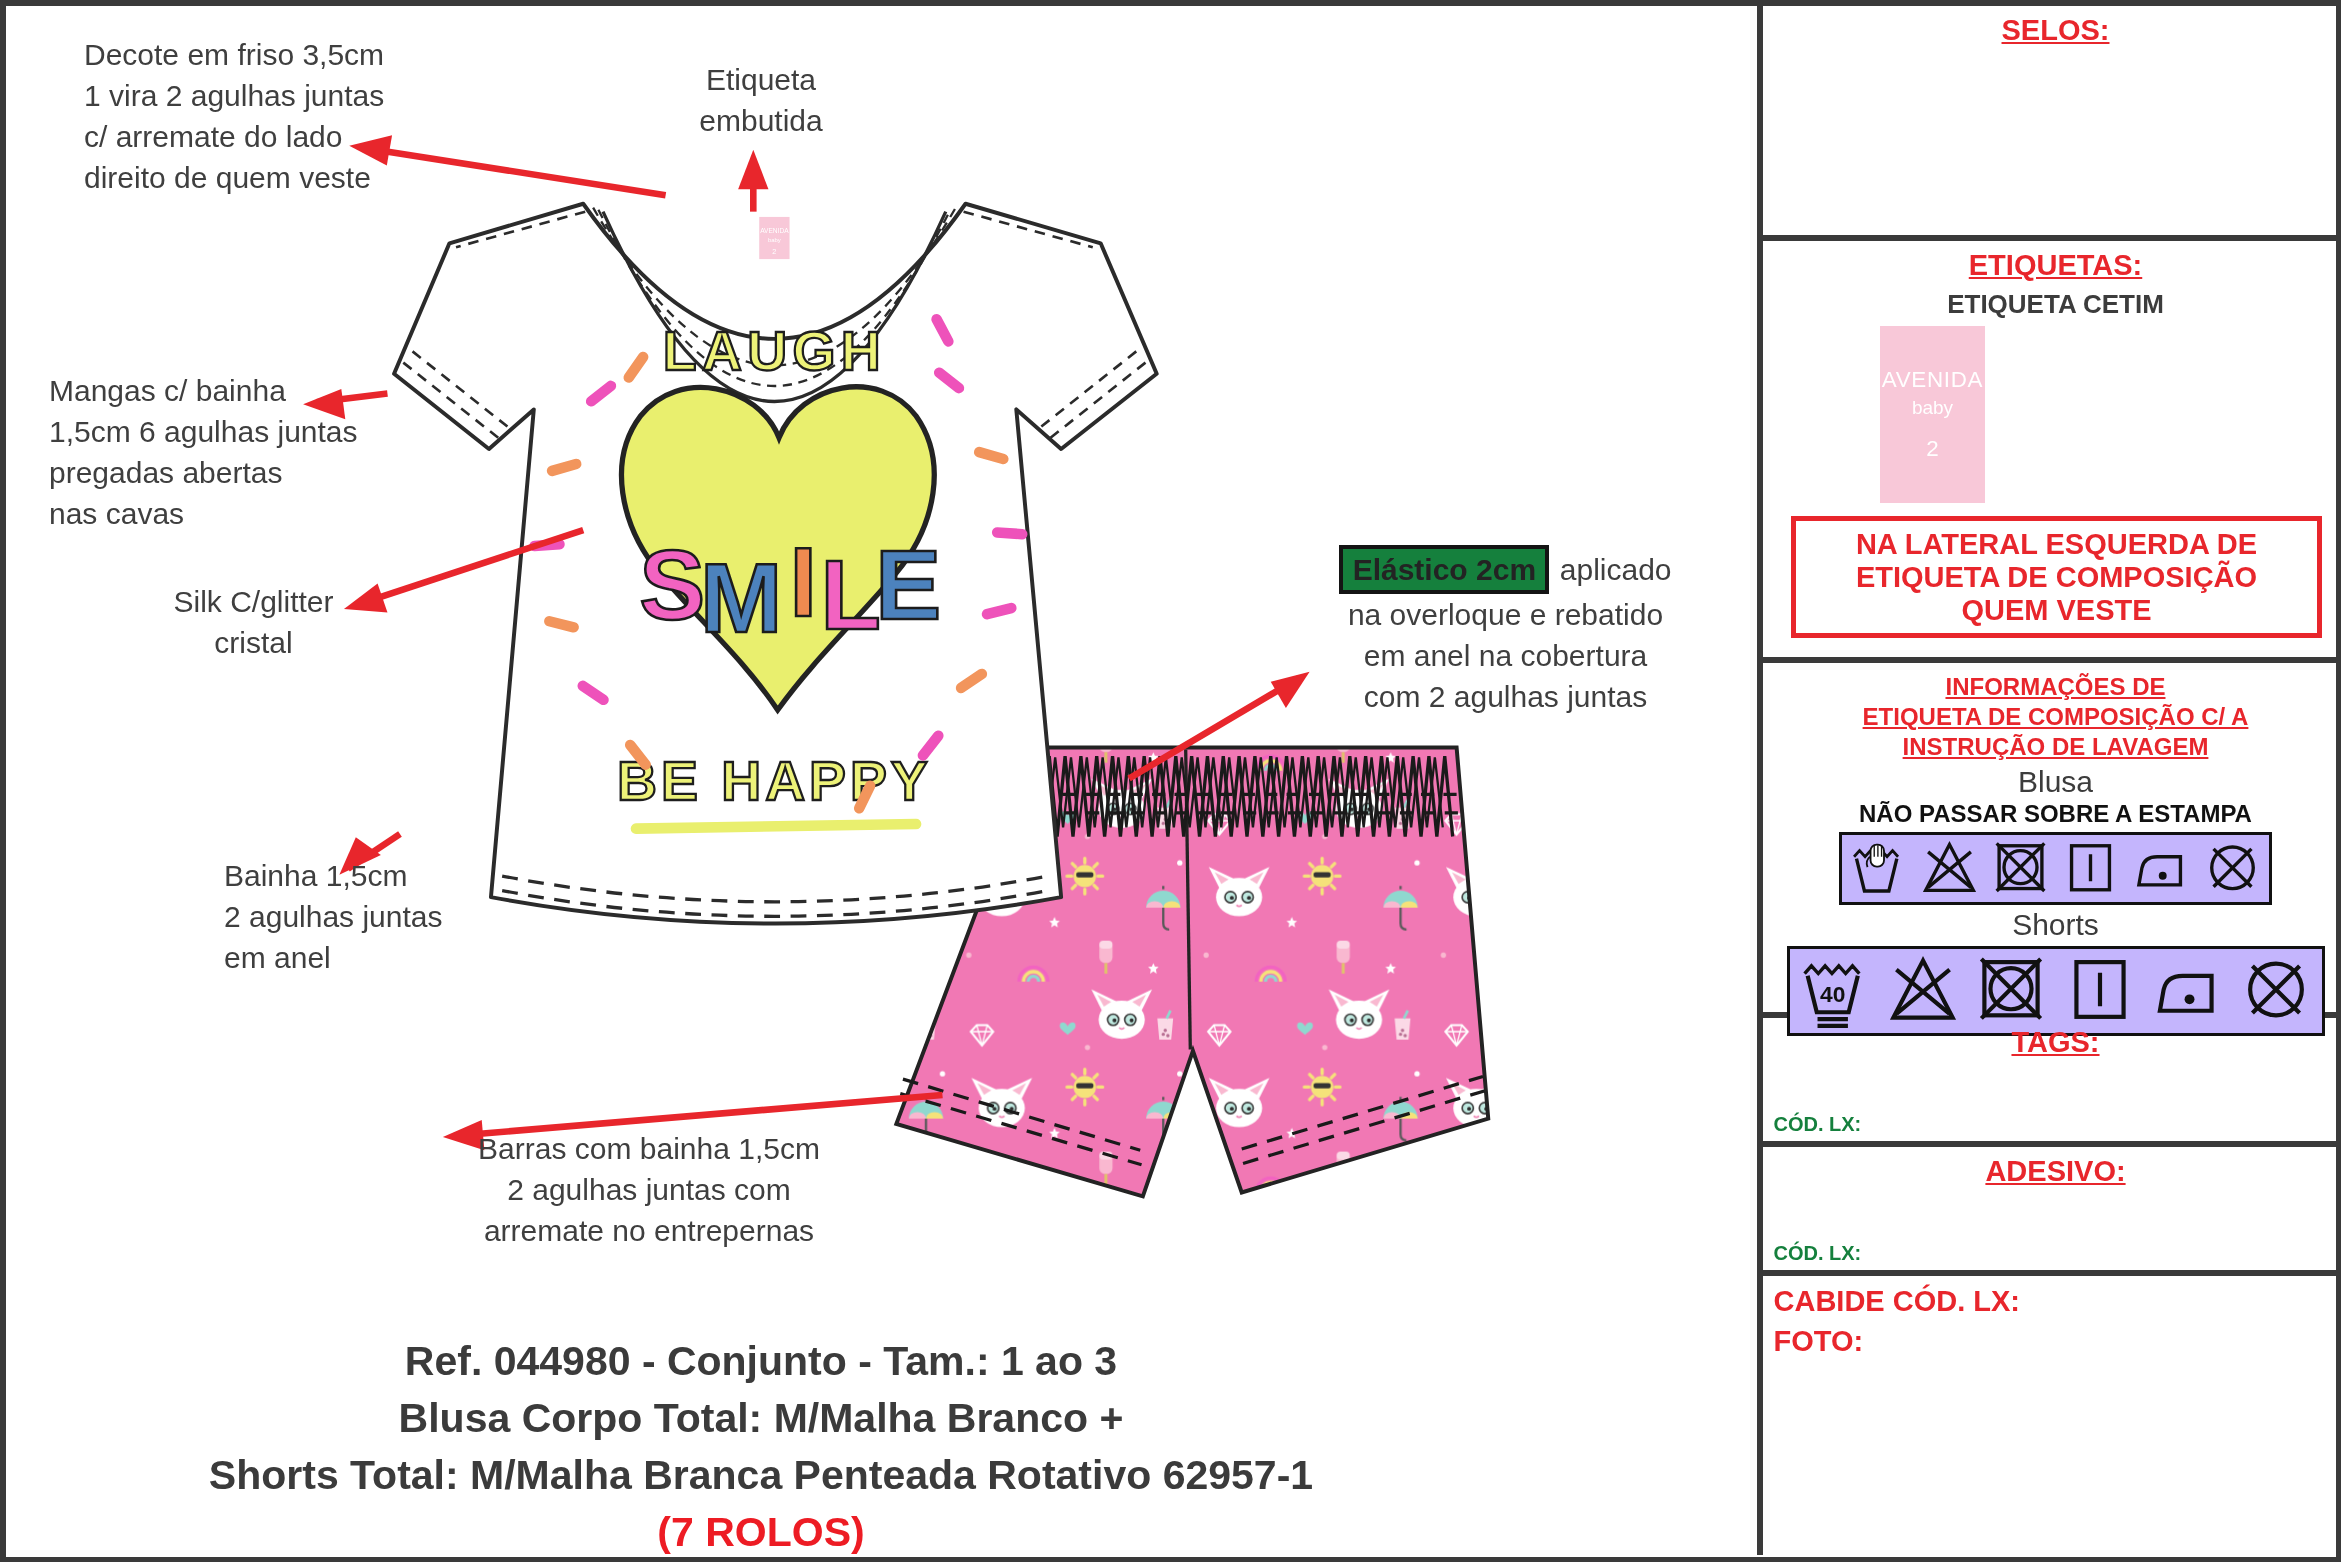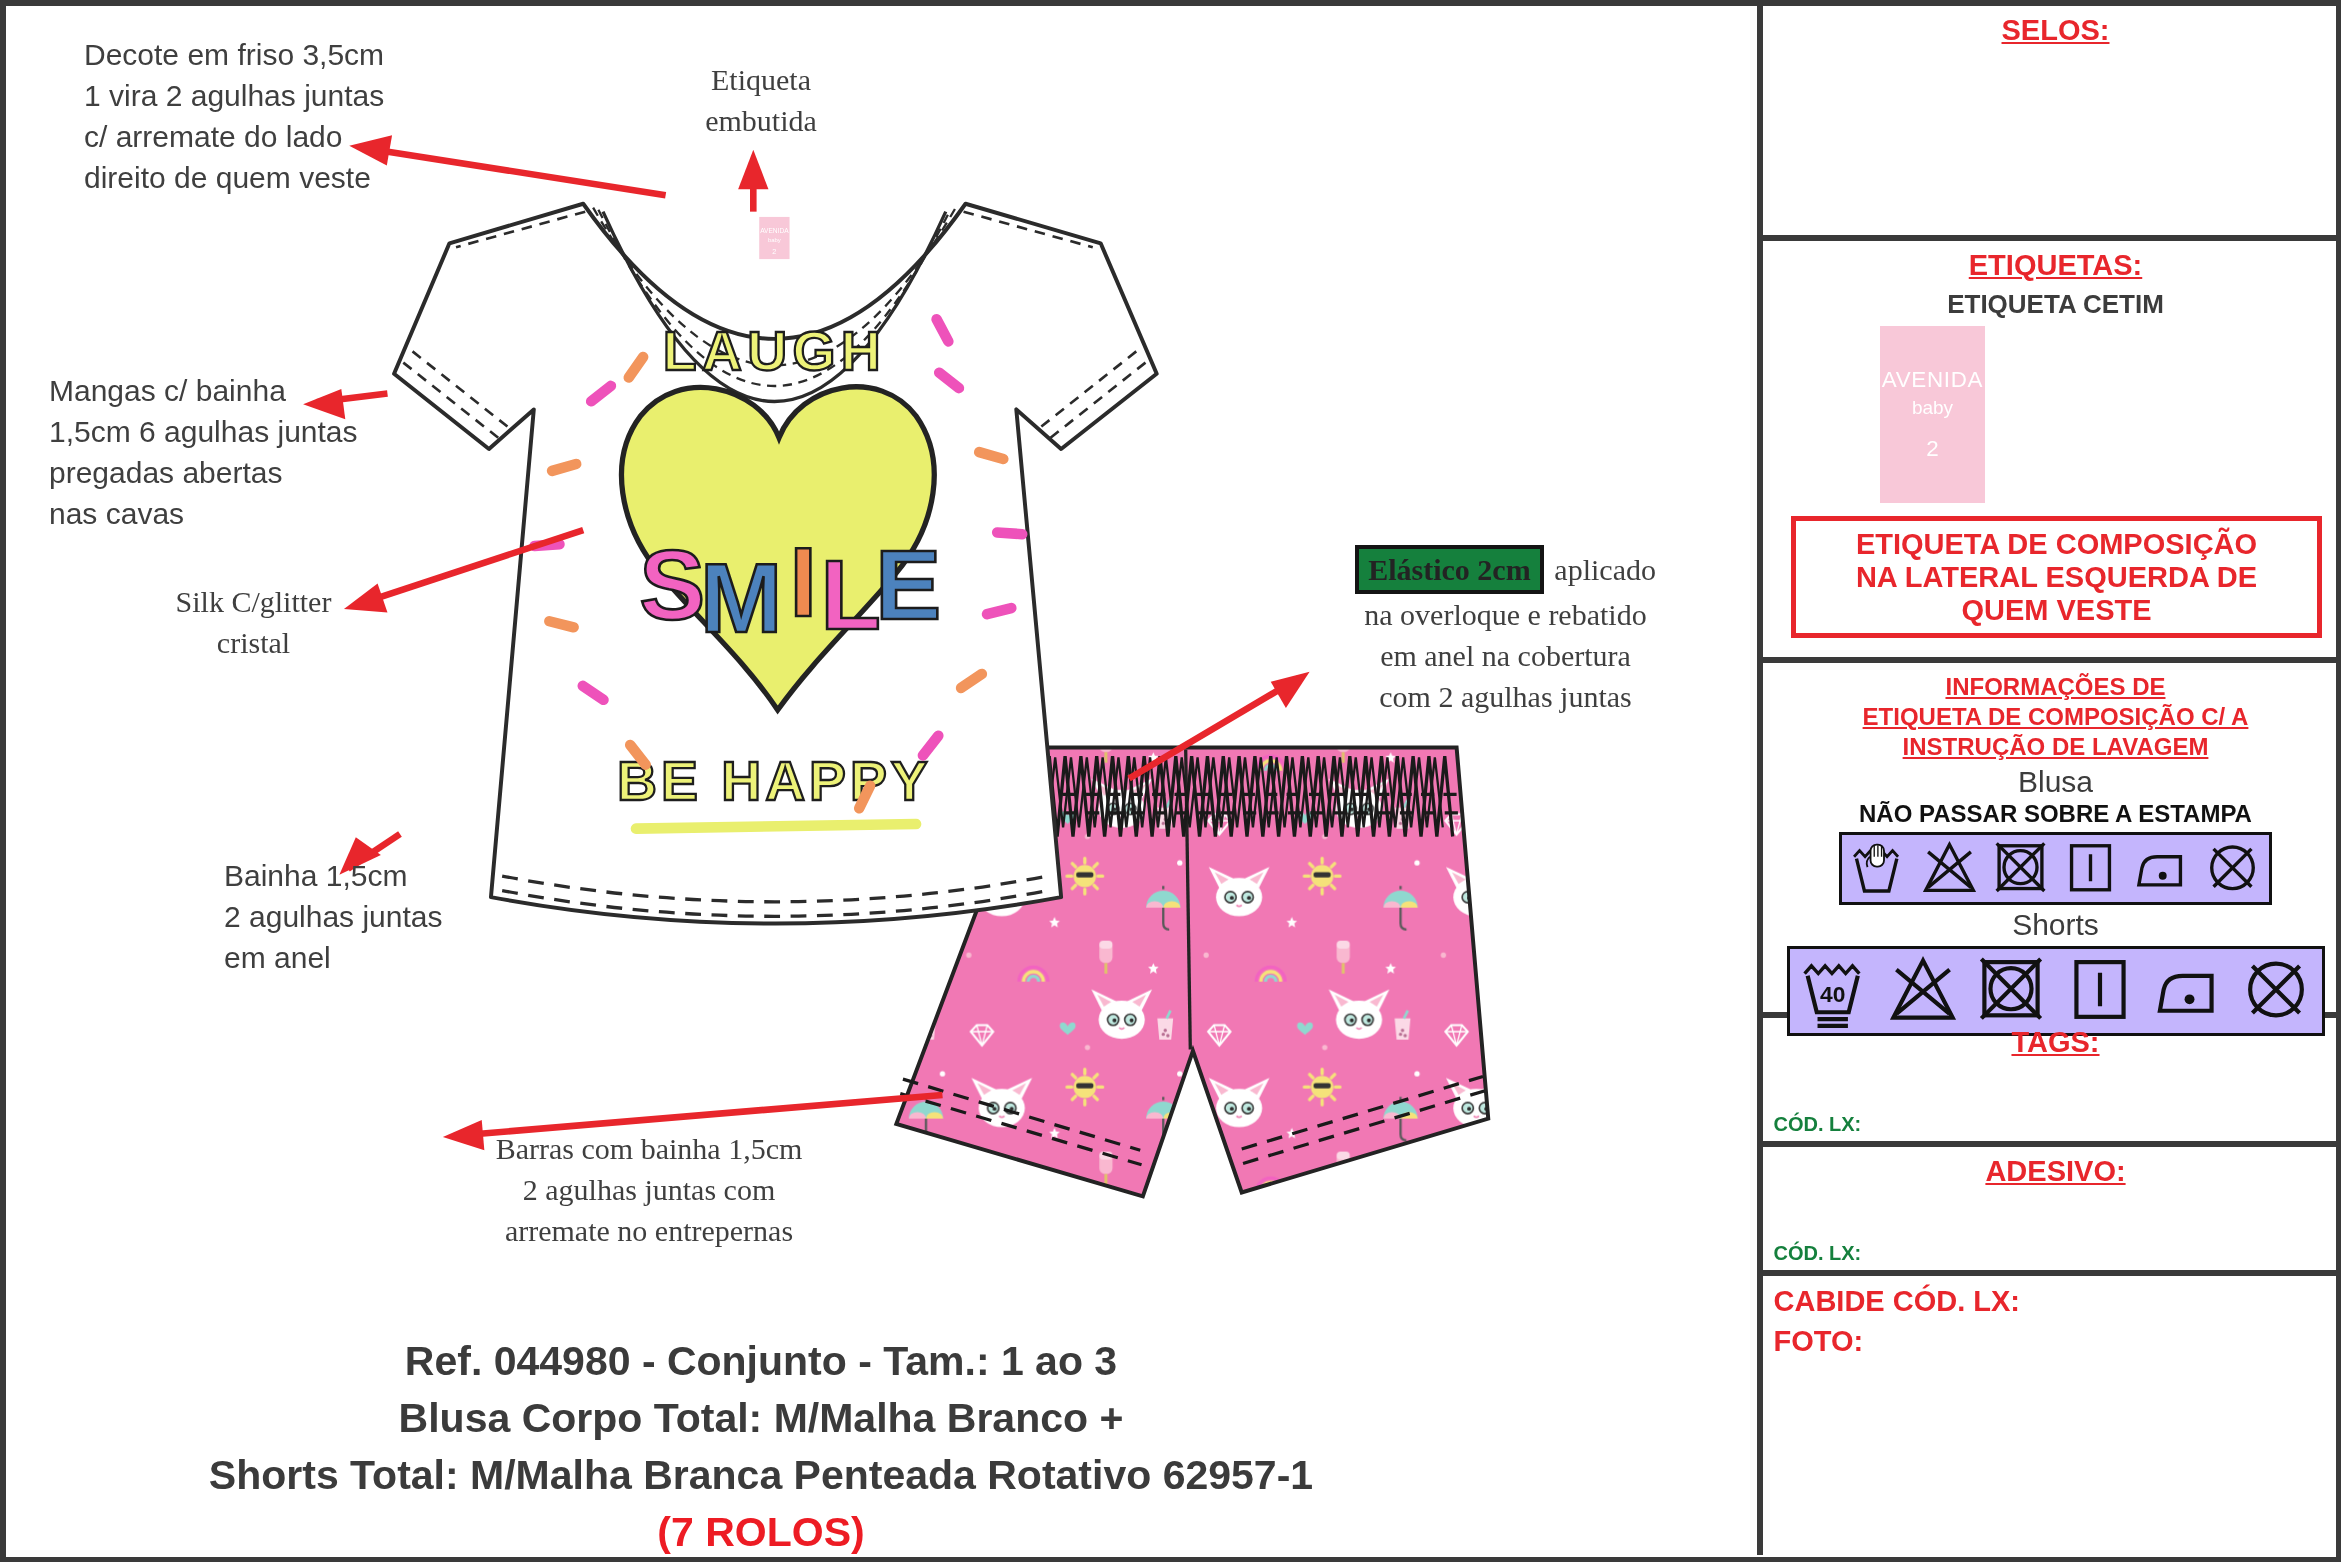--- a/index.html
+++ b/index.html
@@ -4,21 +4,21 @@
 <style>
   html,body{margin:0;padding:0;background:#ffffff;}
   .page{
     position:relative;width:2342px;height:1563px;background:#fff;
     border:6.6px solid #3a3a3a;box-sizing:border-box;overflow:hidden;
     font-family:"Liberation Sans",sans-serif;color:#3f3f3f;
   }
   .main{position:absolute;left:0;top:0;width:1751px;height:1549px;}
   .main svg.canvas{position:absolute;left:0;top:0;}
   .note{position:absolute;font-size:30px;line-height:41px;color:#3f3f3f;white-space:nowrap;}
-  .note.center{text-align:center;font-family:Liberation Serif, serif;}
+  .note.center{text-align:center;}
   .hl-line{white-space:nowrap;}
   .hl{display:inline-block;background:#15803d;border:4.6px solid #141414;padding:0 9.2px;font-weight:bold;color:#232323;}
   .hl-after{margin-left:10.5px;}
   .footer{
     position:absolute;left:20px;top:1327px;width:1470px;text-align:center;
     font-weight:bold;font-size:41px;line-height:57px;color:#3b3b3b;
   }
   .footer .rolos{color:#ed1c24;}
   .rightcol{
     position:absolute;left:1751px;top:0;width:591px;height:1549px;
@@ -324,22 +324,22 @@
 
     <div class="sec" style="height:422px;">
       <div class="rtitle">ETIQUETAS:</div>
       <div class="rsub">ETIQUETA CETIM</div>
       <div class="pinklabel">
         <div class="b1">AVENIDA</div>
         <div class="b2">baby</div>
         <div class="b3">2</div>
       </div>
       <div class="redbox">
+        <div>NA LATERAL ESQUERDA DE</div>
         <div>ETIQUETA DE COMPOSIÇÃO</div>
-        <div>NA LATERAL ESQUERDA DE</div>
         <div>QUEM VESTE</div>
       </div>
     </div>
 
     <div class="sec" style="height:355px;">
       <div class="infotitle">
         <div>INFORMAÇÕES DE</div>
         <div>ETIQUETA DE COMPOSIÇÃO C/ A</div>
         <div>INSTRUÇÃO DE LAVAGEM</div>
       </div>

